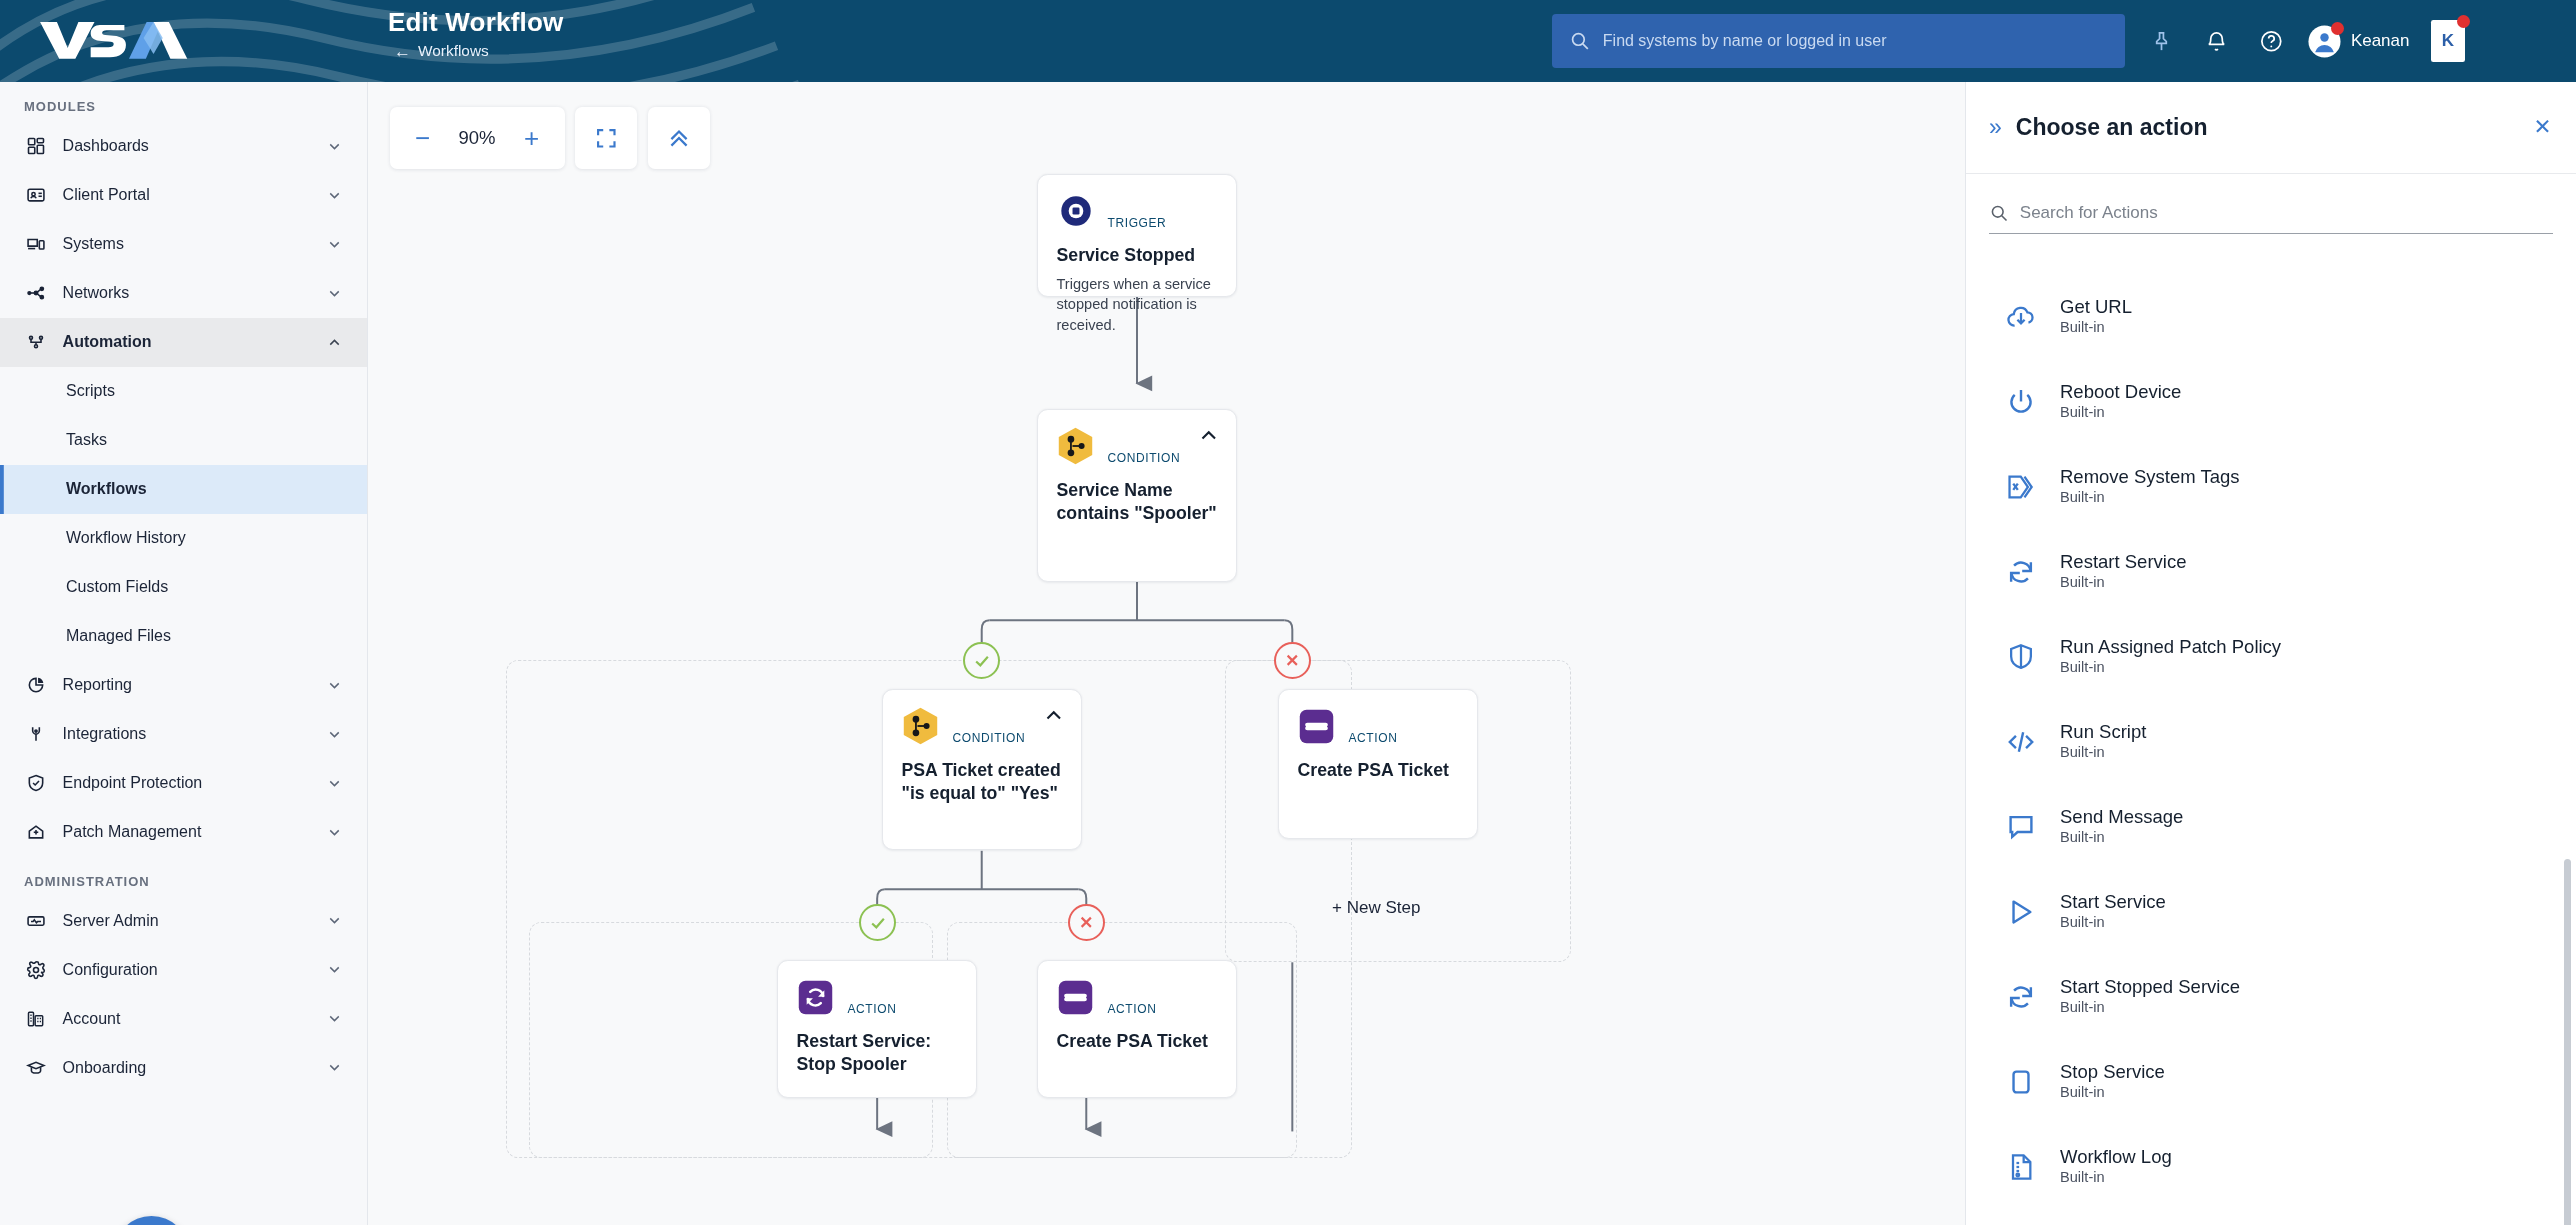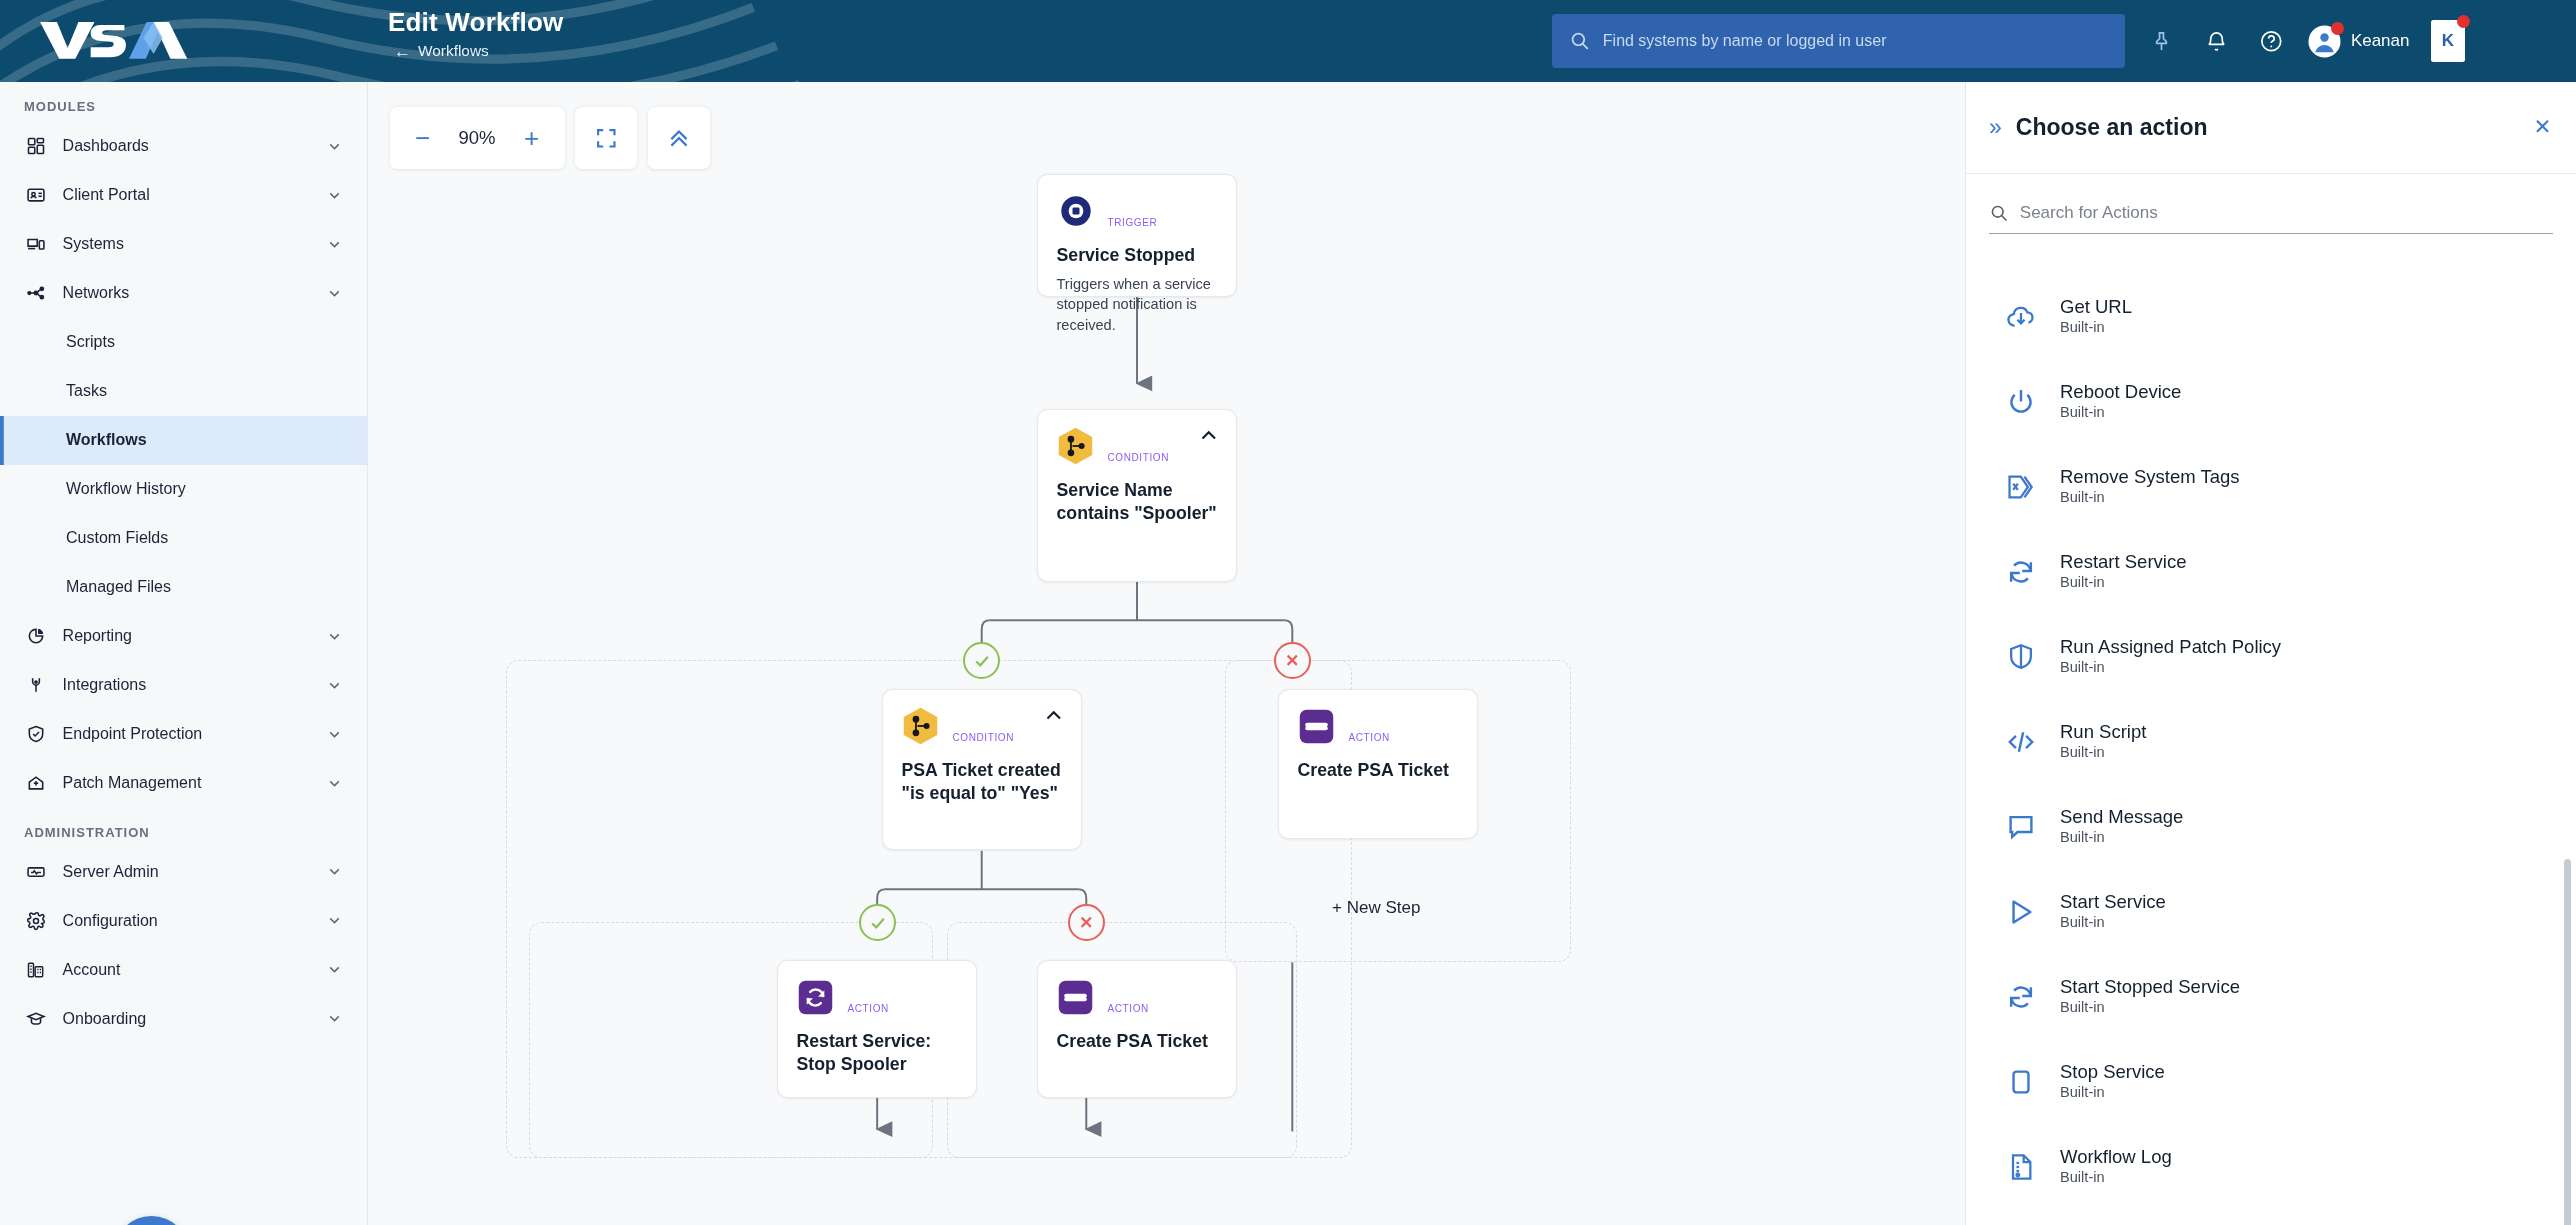--- a/index.html
+++ b/index.html
@@ -126,21 +126,21 @@
   }
 
   .node{
     position:absolute; background:#ffffff; border:0.8px solid #e6e8ec; border-radius:10.8px;
     box-shadow:0 0.8px 2.3px rgba(20,30,60,.07); cursor:pointer;
   }
   .node .nhead{ display:flex; align-items:center; gap:13px; padding:17px 18.5px 0 18.5px; position:relative;}
   .node .badge{
     width:38px; height:38px; flex:0 0 38px; display:flex; align-items:center; justify-content:center;
   }
-  .node .ntype{ font-size:10px; color:#8b5cf6; letter-spacing:0.6px;margin-top:23px; }
+  .node .ntype{ font-size:12px; color:#0c4a6e; letter-spacing:0.6px;margin-top:23px; }
   .node .ncollapse{ position:absolute; right:17px; top:15.4px; cursor:pointer; }
   .node .ntitle{
     padding:14px 18.5px 0 18.5px; font-size:17.7px; font-weight:bold; line-height:1.32; color:#15202f;
   }
   .node .ndesc{
     padding:6.2px 18.5px 0 18.5px; font-size:14.6px; line-height:1.42; color:#3a4250;
   }
 
   .dashbox{
     position:absolute; border:1.5px dashed #d7dade; border-radius:12.3px; background:transparent;
@@ -338,20 +338,37 @@
         </svg>
     </span>
     <span class="lbl">Networks</span>
     <span class="chev">
         <svg width="17" height="17" viewBox="0 0 24 24" fill="none" stroke="#5c6677" stroke-width="2">
           <polyline points="6,9 12,15 18,9"></polyline>
         </svg>
       </span>
   </div>
 
+  <div class="nav-item active-group">
+    <span class="ico">
+      <svg width="20" height="20" viewBox="0 0 24 24" fill="none" stroke="#1b2437" stroke-width="1.9">
+          <circle cx="6" cy="7" r="1.8"></circle>
+          <circle cx="18" cy="7" r="1.8"></circle>
+          <circle cx="12" cy="17" r="1.8"></circle>
+          <path d="M6 8.8v3.4h12V8.8"></path>
+          <line x1="12" y1="12.2" x2="12" y2="15.2"></line>
+        </svg>
+    </span>
+    <span class="lbl">Automation</span>
+    <span class="chev">
+        <svg width="17" height="17" viewBox="0 0 24 24" fill="none" stroke="#3b4452" stroke-width="2">
+          <polyline points="6,15 12,9 18,15"></polyline>
+        </svg>
+      </span>
+  </div>
 
   <div class="sub-item">Scripts</div>
   <div class="sub-item">Tasks</div>
   <div class="sub-item sel">Workflows</div>
   <div class="sub-item">Workflow History</div>
   <div class="sub-item">Custom Fields</div>
   <div class="sub-item">Managed Files</div>
 
   <div class="nav-item">
     <span class="ico">

